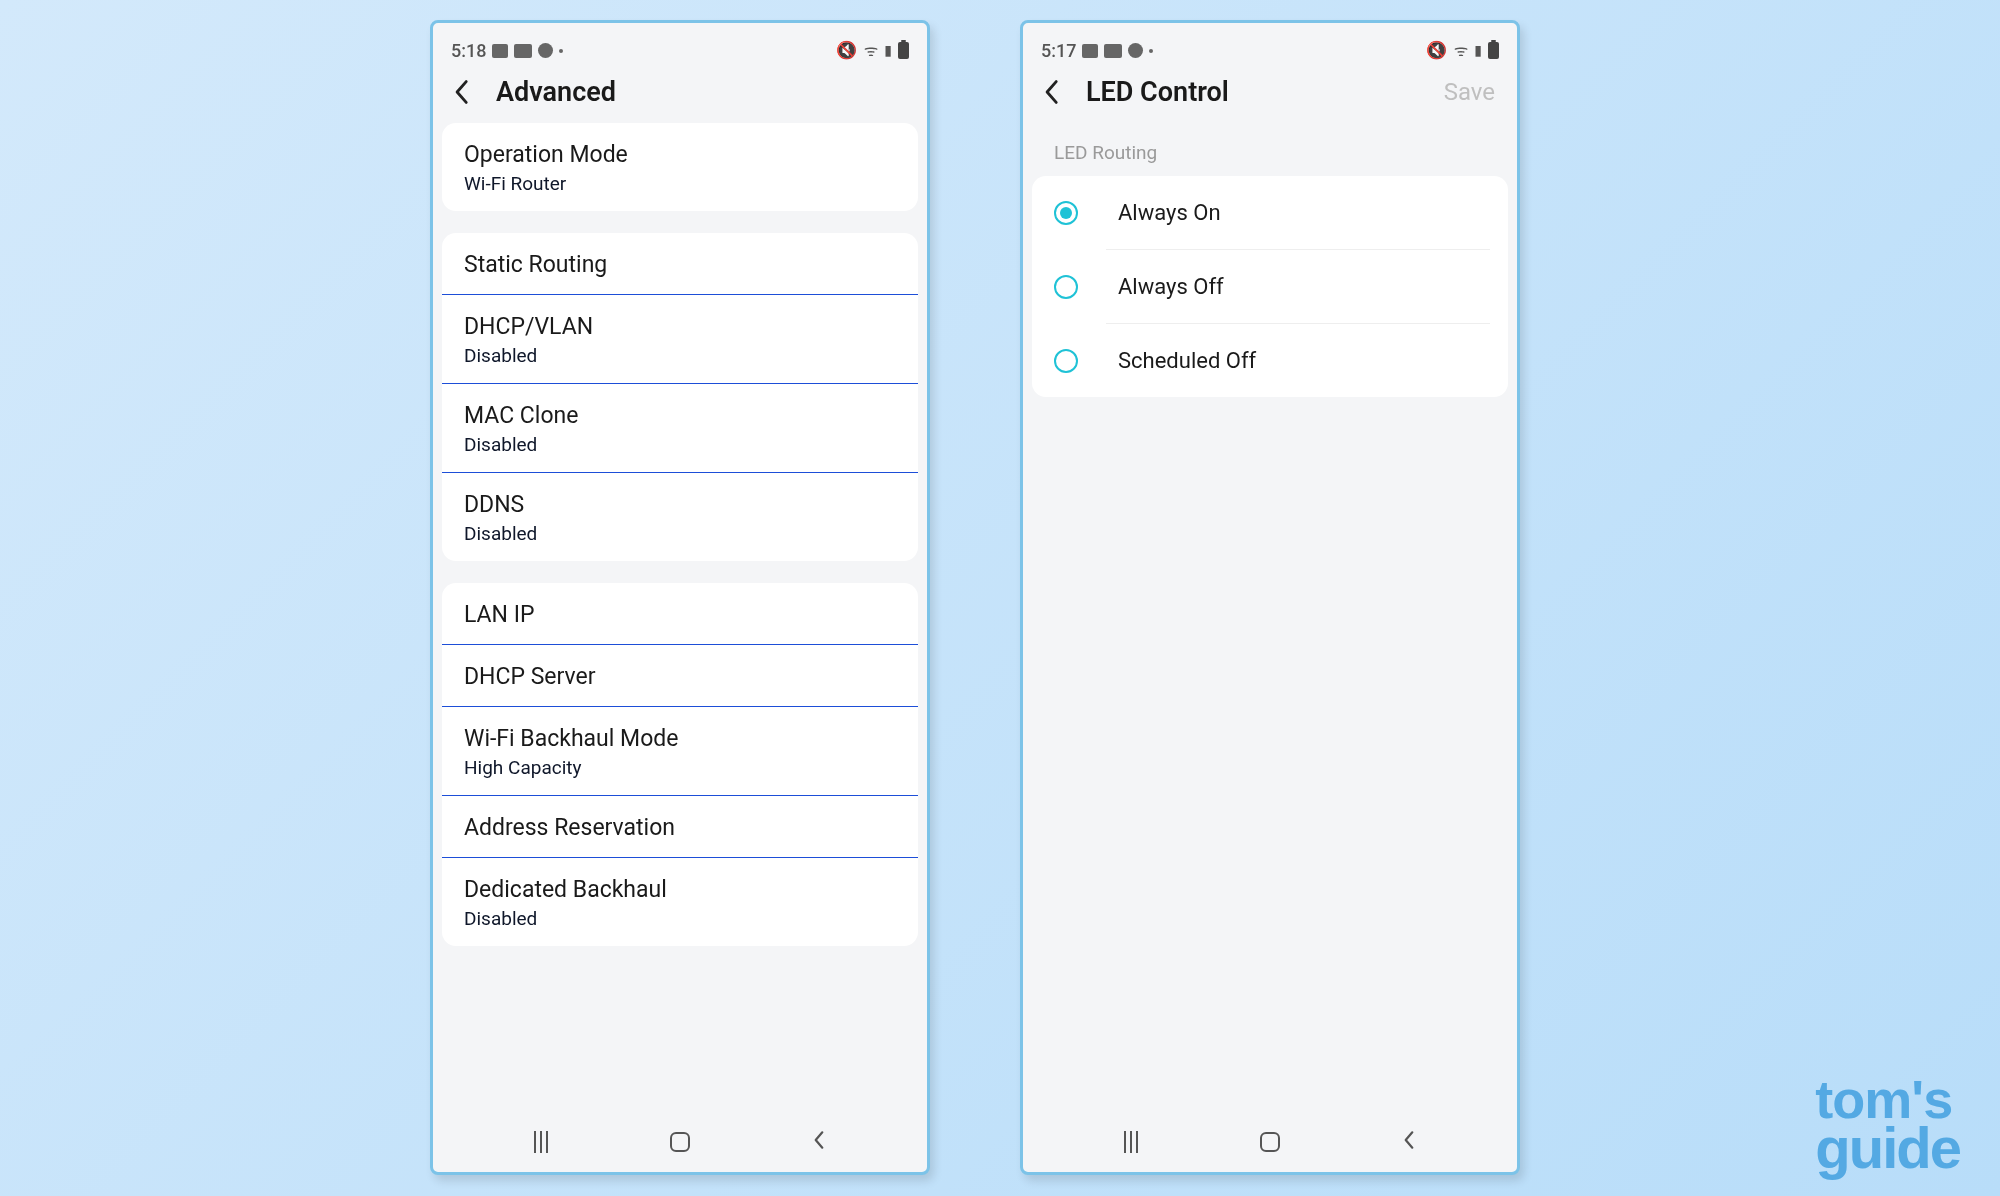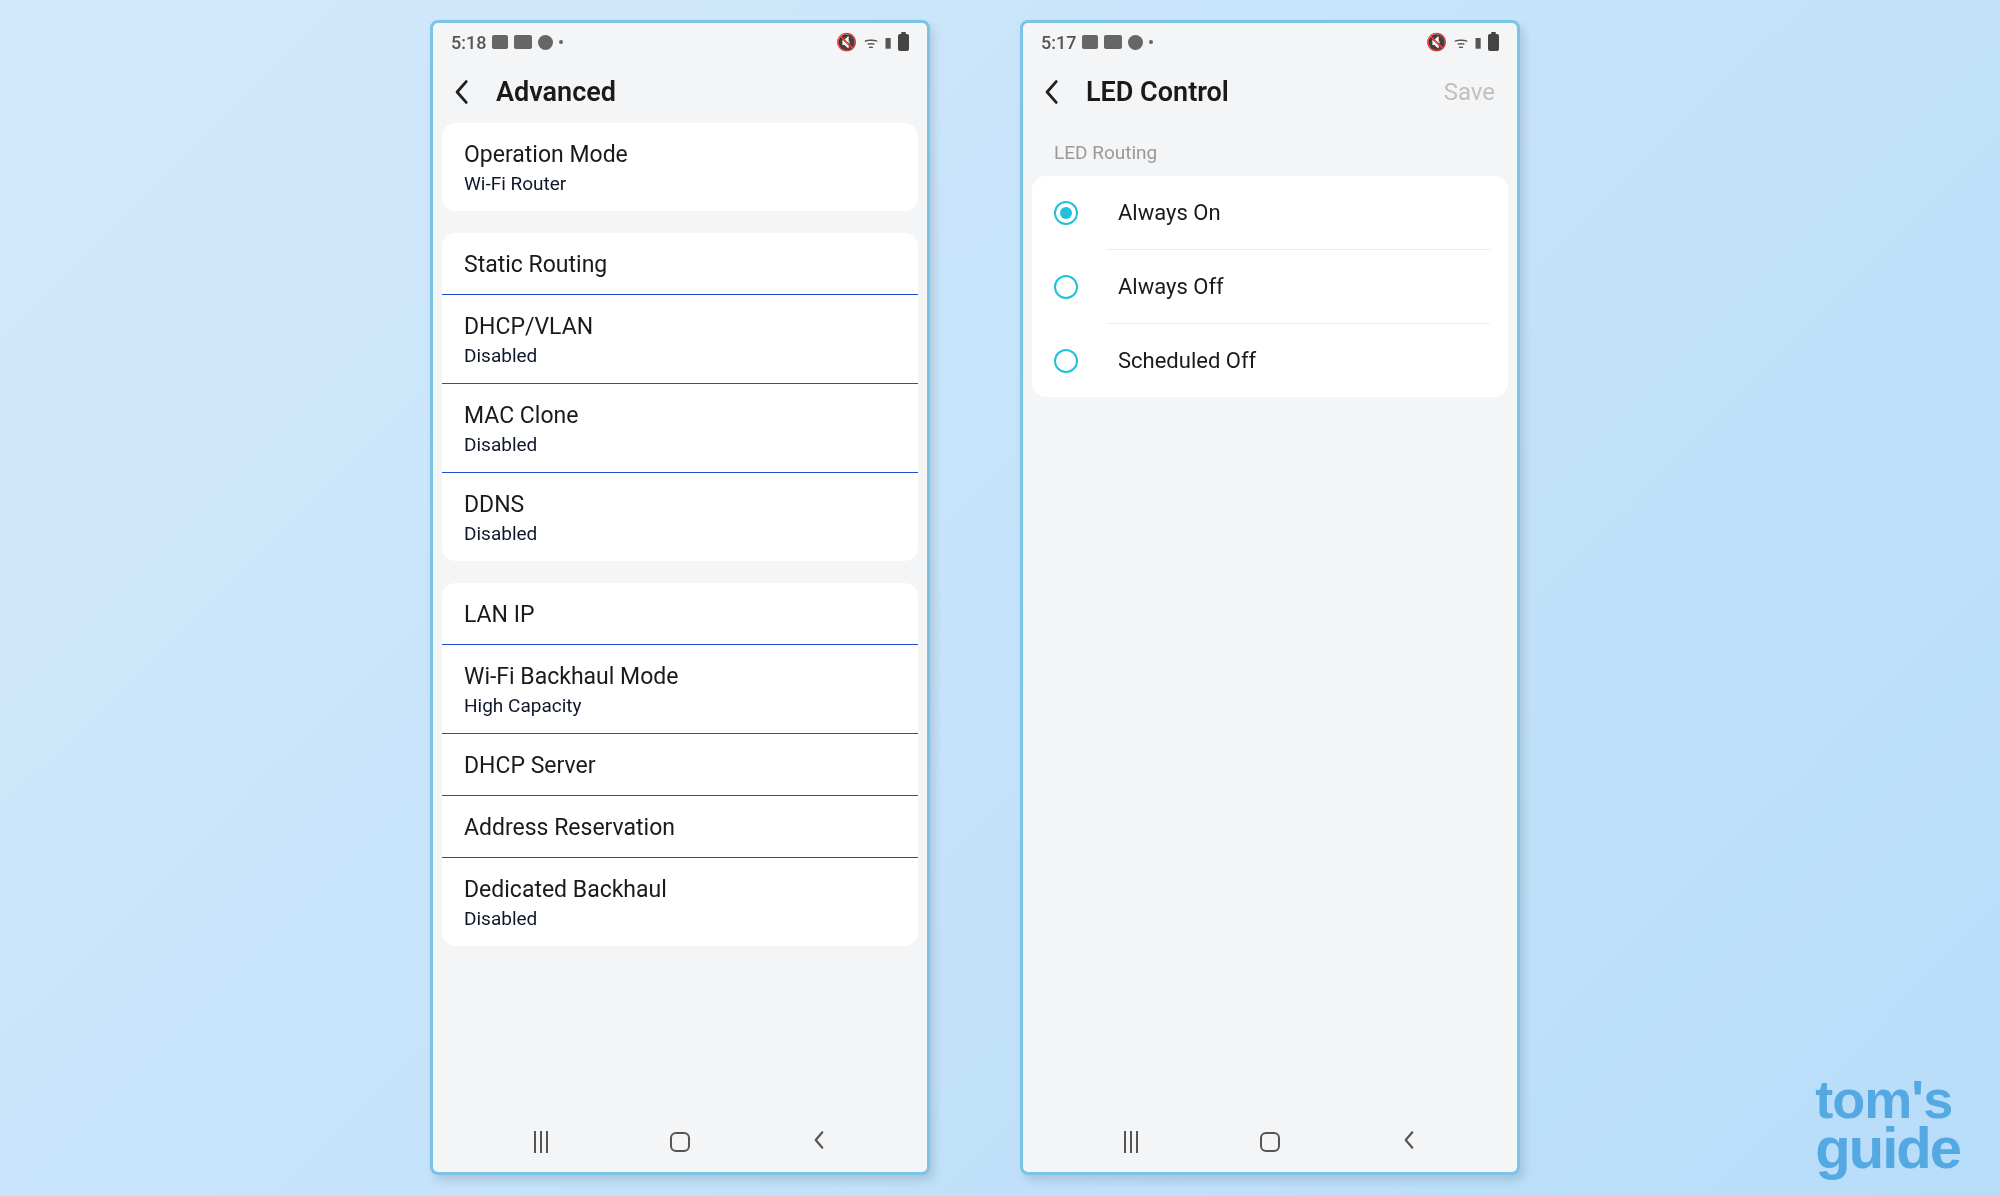--- a/index.html
+++ b/index.html
@@ -25,21 +25,21 @@
     border-radius: 8px;
     background: #f4f5f7;
     box-shadow: 4px 6px 10px rgba(0,0,0,0.12);
     display: flex;
     flex-direction: column;
     overflow: hidden;
   }
   .status-bar {
     height: 38px;
     display: flex;
-    align-items: center;
+    align-items: flex-end;
     justify-content: space-between;
     padding: 0 18px;
     font-size: 18px;
     color: #555;
     font-weight: 500;
   }
   .status-left { display:flex; align-items:center; gap:6px; }
   .status-right { display:flex; align-items:center; gap:6px; }
   .ico { display:inline-block; }
   .ico-img { width:16px; height:14px; background:#666; border-radius:2px; }
@@ -176,25 +176,25 @@
           <div class="row-title">DDNS</div>
           <div class="row-sub">Disabled</div>
         </div>
       </div>
 
       <div class="card">
         <div class="row">
           <div class="row-title">LAN IP</div>
         </div>
         <div class="row">
+          <div class="row-title">DHCP Server</div>
+        </div>
+        <div class="row">
           <div class="row-title">Wi-Fi Backhaul Mode</div>
           <div class="row-sub">High Capacity</div>
-        </div>
-        <div class="row">
-          <div class="row-title">DHCP Server</div>
         </div>
         <div class="row">
           <div class="row-title">Address Reservation</div>
         </div>
         <div class="row">
           <div class="row-title">Dedicated Backhaul</div>
           <div class="row-sub">Disabled</div>
         </div>
       </div>
     </div>

